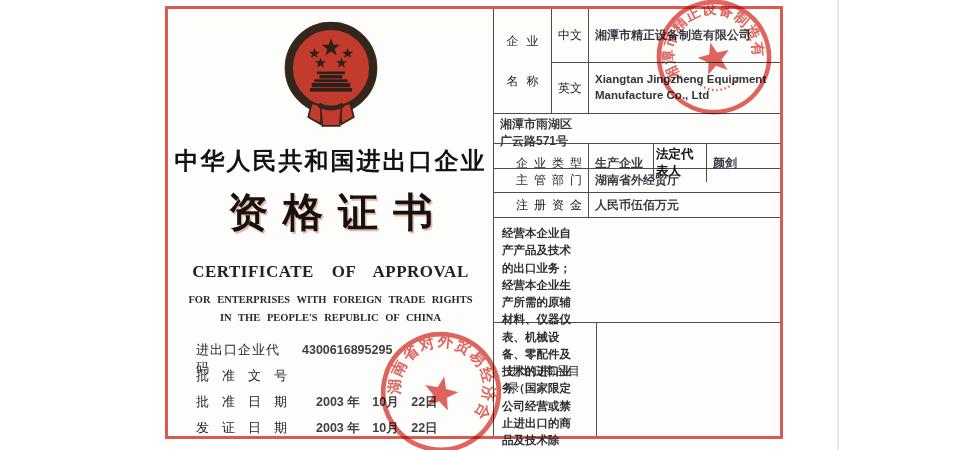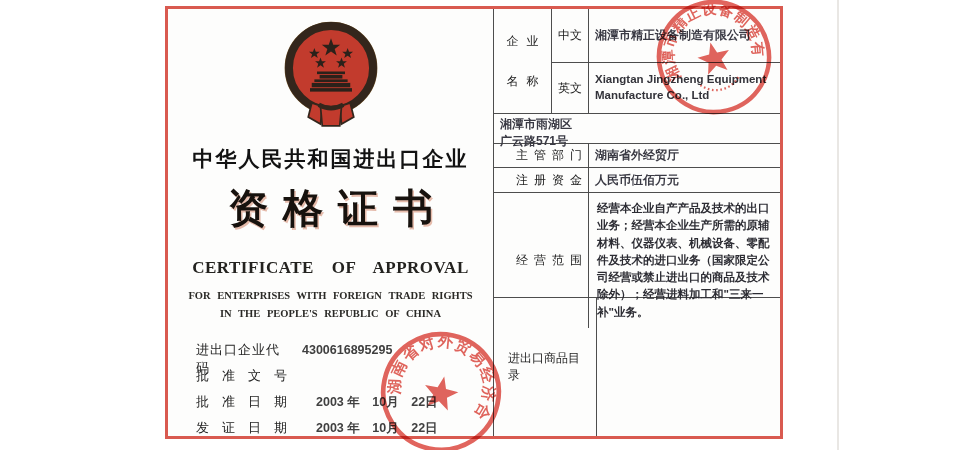--- a/index.html
+++ b/index.html
@@ -14,21 +14,21 @@
   
   .cert{
     position:absolute;left:165px;top:6px;width:618px;height:433px;
     border:3px solid #d95a50;box-sizing:border-box;background:#fdfdfc;
   }
 
   
   .left-panel{position:absolute;left:0;top:0;width:325px;height:100%;}
   .emblem{display:block;margin:10px auto 0;}
   .t1{margin-top:14px;text-align:center;font-family:"Liberation Serif","DejaVu Serif",serif;
-      font-weight:bold;font-size:21px;letter-spacing:2px;color:#121212;}
+      font-weight:bold;font-size:24px;letter-spacing:2px;color:#121212;}
   .t2{margin-top:8px;text-align:center;font-family:"Liberation Serif","DejaVu Serif",serif;
       font-weight:bold;font-size:40px;letter-spacing:15px;text-indent:15px;color:#17120e;
       text-shadow:1.5px 1.5px 0 rgba(190,80,40,.38);}
   .t3{margin-top:22px;text-align:center;font-family:"Liberation Serif","DejaVu Serif",serif;
       font-weight:bold;font-size:17px;word-spacing:13px;color:#23221f;letter-spacing:.5px;}
   .t4{margin-top:9px;text-align:center;font-family:"Liberation Serif","DejaVu Serif",serif;
       font-weight:bold;font-size:10.5px;word-spacing:4px;line-height:1.75;color:#2a2926;}
   .fields{position:absolute;left:28px;top:332px;width:285px;font-size:13px;color:#1f1f1f;}
   .frow{display:flex;align-items:baseline;height:26px;}
   .flabel{width:92px;flex:none;letter-spacing:1px;}
@@ -148,39 +148,44 @@
         <div class="cell lab br sub-lab">
           <span class="spread">英文</span>
         </div>
         <div class="cell en-name">Xiangtan Jingzheng Equipment Manufacture Co., Ltd</div>
       </div>
 
       <div class="trow row-addr">
         <div class="cell val">湘潭市雨湖区广云路571号</div>
       </div>
 
+      <div class="trow row-type">
+        <div class="cell lab br">
+          <span class="spread w66">企业类型</span>
+        </div>
+        <div class="cell val br">生产企业</div>
+        <div class="cell legal-lab br">法定代表人</div>
+        <div class="cell val">颜剑</div>
+      </div>
 
       <div class="trow row-dept">
         <div class="cell lab br">
           <span class="spread w66">主管部门</span>
         </div>
         <div class="cell val">湖南省外经贸厅</div>
       </div>
 
       <div class="trow row-cap">
         <div class="cell lab br">
           <span class="spread w66">注册资金</span>
         </div>
         <div class="cell val">人民币伍佰万元</div>
       </div>
 
       <div class="trow row-scope">
-        <div class="cell lab br">
-          <span class="spread w66">经营范围</span>
-        </div>
         <div class="cell scope-text">经营本企业自产产品及技术的出口业务；经营本企业生产所需的原辅材料、仪器仪表、机械设备、零配件及技术的进口业务（国家限定公司经营或禁止进出口的商品及技术除外）；经营进料加工和"三来一补"业务。</div>
       </div>
 
       <div class="trow row-cat">
         <div class="cell lab br">进出口商品目录</div>
         <div class="cell"></div>
       </div>
     </div>
 
     <svg class="seal seal-company" viewBox="0 0 120 120">

